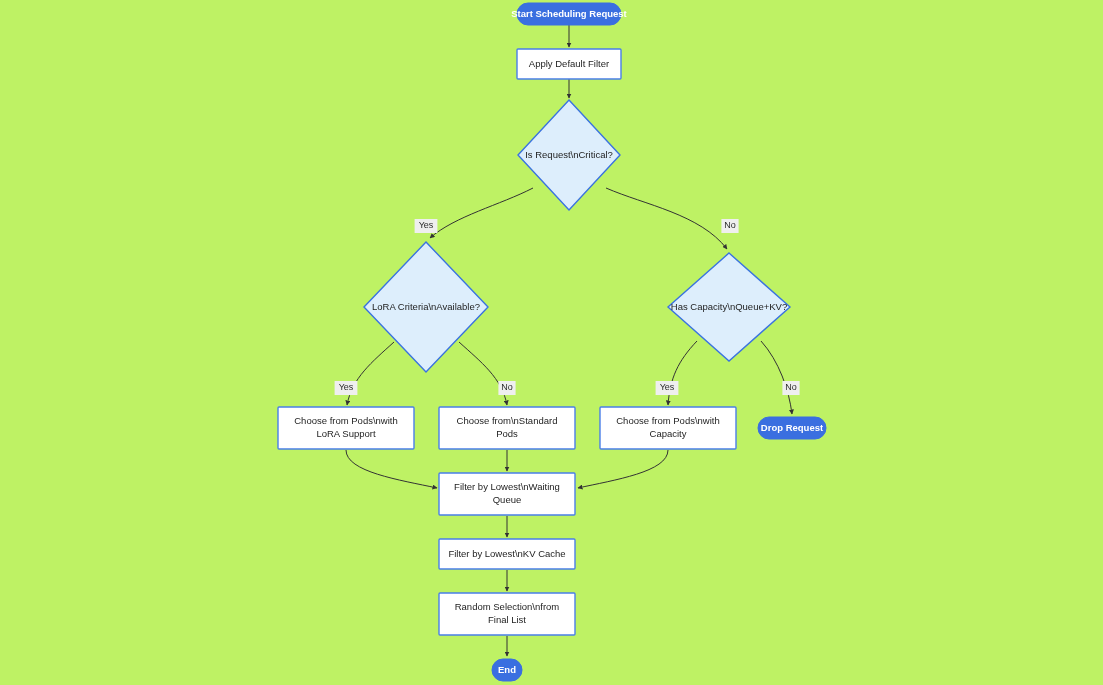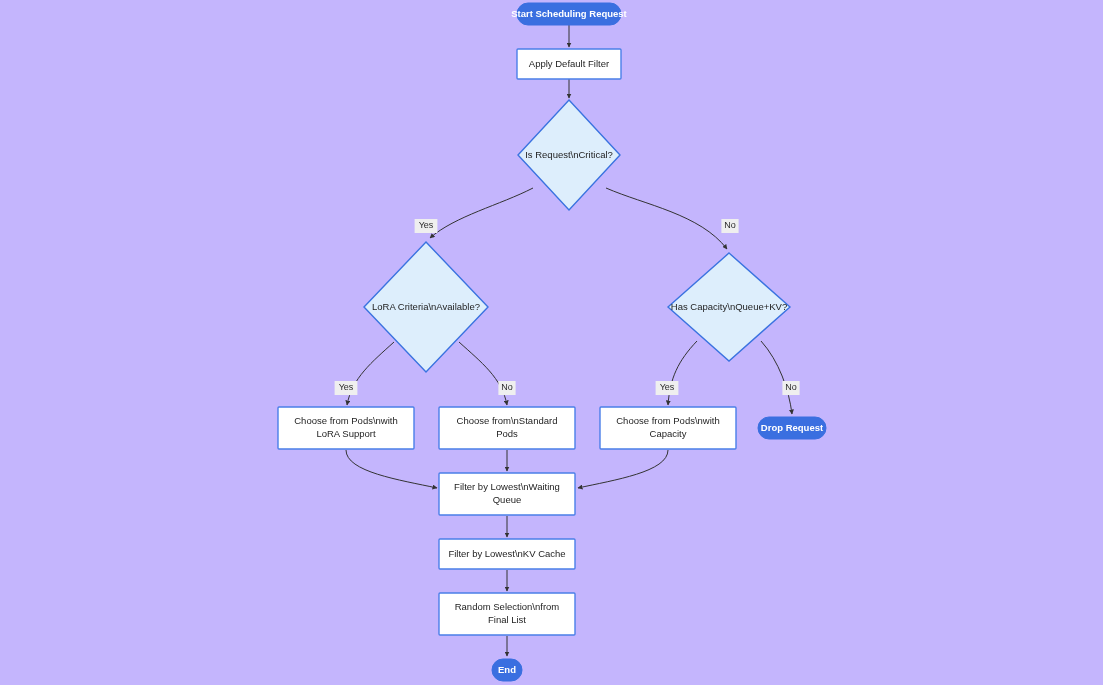--- a/index.html
+++ b/index.html
@@ -10,21 +10,21 @@
   body {
     width: 1103px;
     height: 685px;
     font-family: "Liberation Sans", sans-serif;
     overflow: hidden;
   }
   #flowchart-root {
     position: relative;
     width: 1103px;
     height: 685px;
-    background: #c4b5fd;
+    background: #bef264;
   }
   svg#flow-svg {
     position: absolute;
     left: 0;
     top: 0;
     width: 1103px;
     height: 685px;
     display: block;
   }
   .edge-path {

